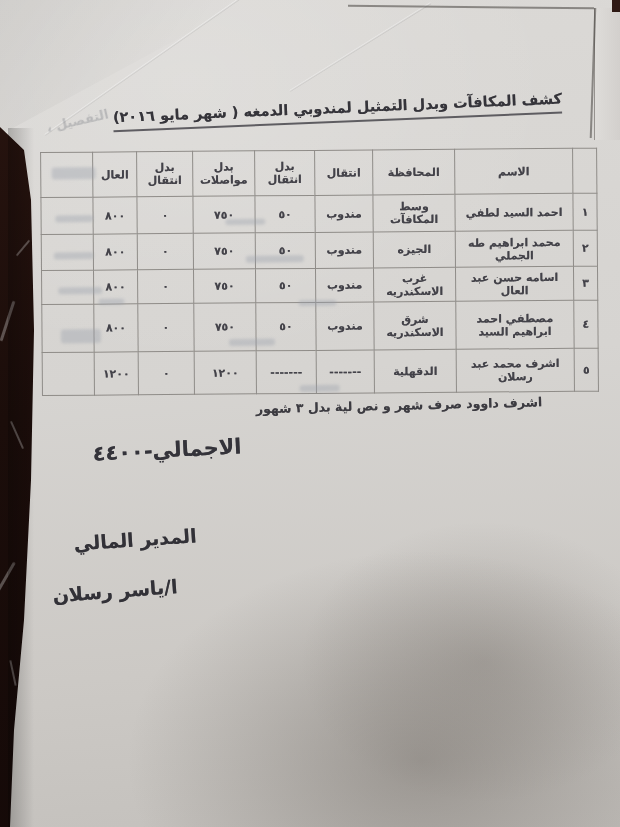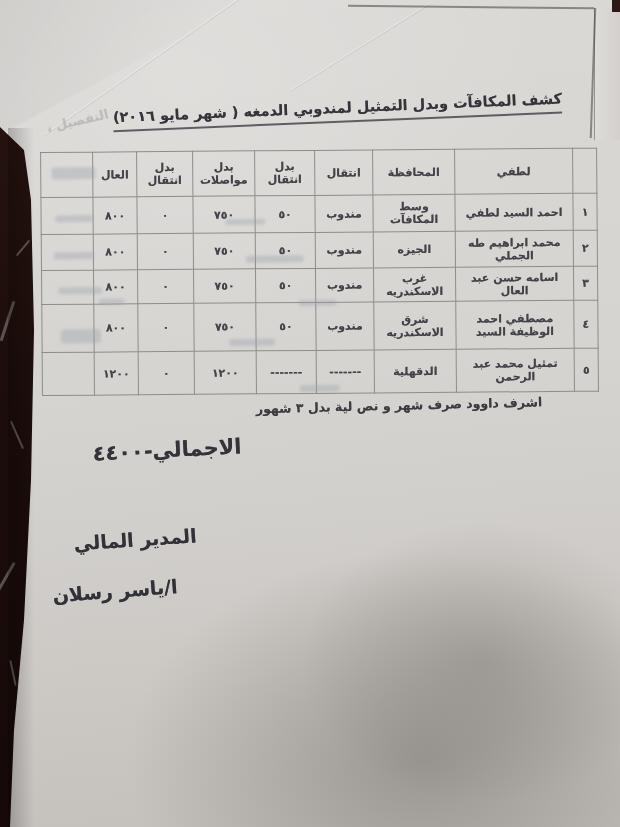--- a/index.html
+++ b/index.html
@@ -87,21 +87,21 @@
         <col style="width:58px">
           <col style="width:60px">
           <col style="width:62px">
         <col style="width:56px">
           <col style="width:44px">
           <col style="width:52px">
       </colgroup>
       <tbody>
           <tr class="hdr">
         <th></th>
-        <th>لطفي</th>
+        <th>الاسم</th>
         <th>المحافظة</th>
         <th>انتقال</th>
         <th>بدل انتقال</th>
         <th>بدل مواصلات</th>
         <th>بدل انتقال</th>
         <th>العال</th>
         <th></th>
       </tr>
       <tr style="height:37px">
         <td>١</td>
@@ -131,32 +131,32 @@
         <td>غرب الاسكندريه</td>
         <td>مندوب</td>
         <td>٥٠</td>
         <td>٧٥٠</td>
         <td>٠</td>
         <td>٨٠٠</td>
         <td></td>
       </tr>
       <tr style="height:48px">
         <td>٤</td>
-        <td class="name-cell">مصطفي احمد الوظيفة السيد</td>
+        <td class="name-cell">مصطفي احمد ابراهيم السيد</td>
         <td>شرق الاسكندريه</td>
         <td>مندوب</td>
         <td>٥٠</td>
         <td>٧٥٠</td>
         <td>٠</td>
         <td>٨٠٠</td>
         <td></td>
       </tr>
       <tr style="height:43px">
         <td>٥</td>
-        <td class="name-cell">تمثيل محمد عبد الرحمن</td>
+        <td class="name-cell">اشرف محمد عبد رسلان</td>
         <td>الدقهلية</td>
         <td>-------</td>
         <td>-------</td>
         <td>١٢٠٠</td>
         <td>٠</td>
         <td>١٢٠٠</td>
         <td></td>
       </tr>
     </tbody>
       </table>

